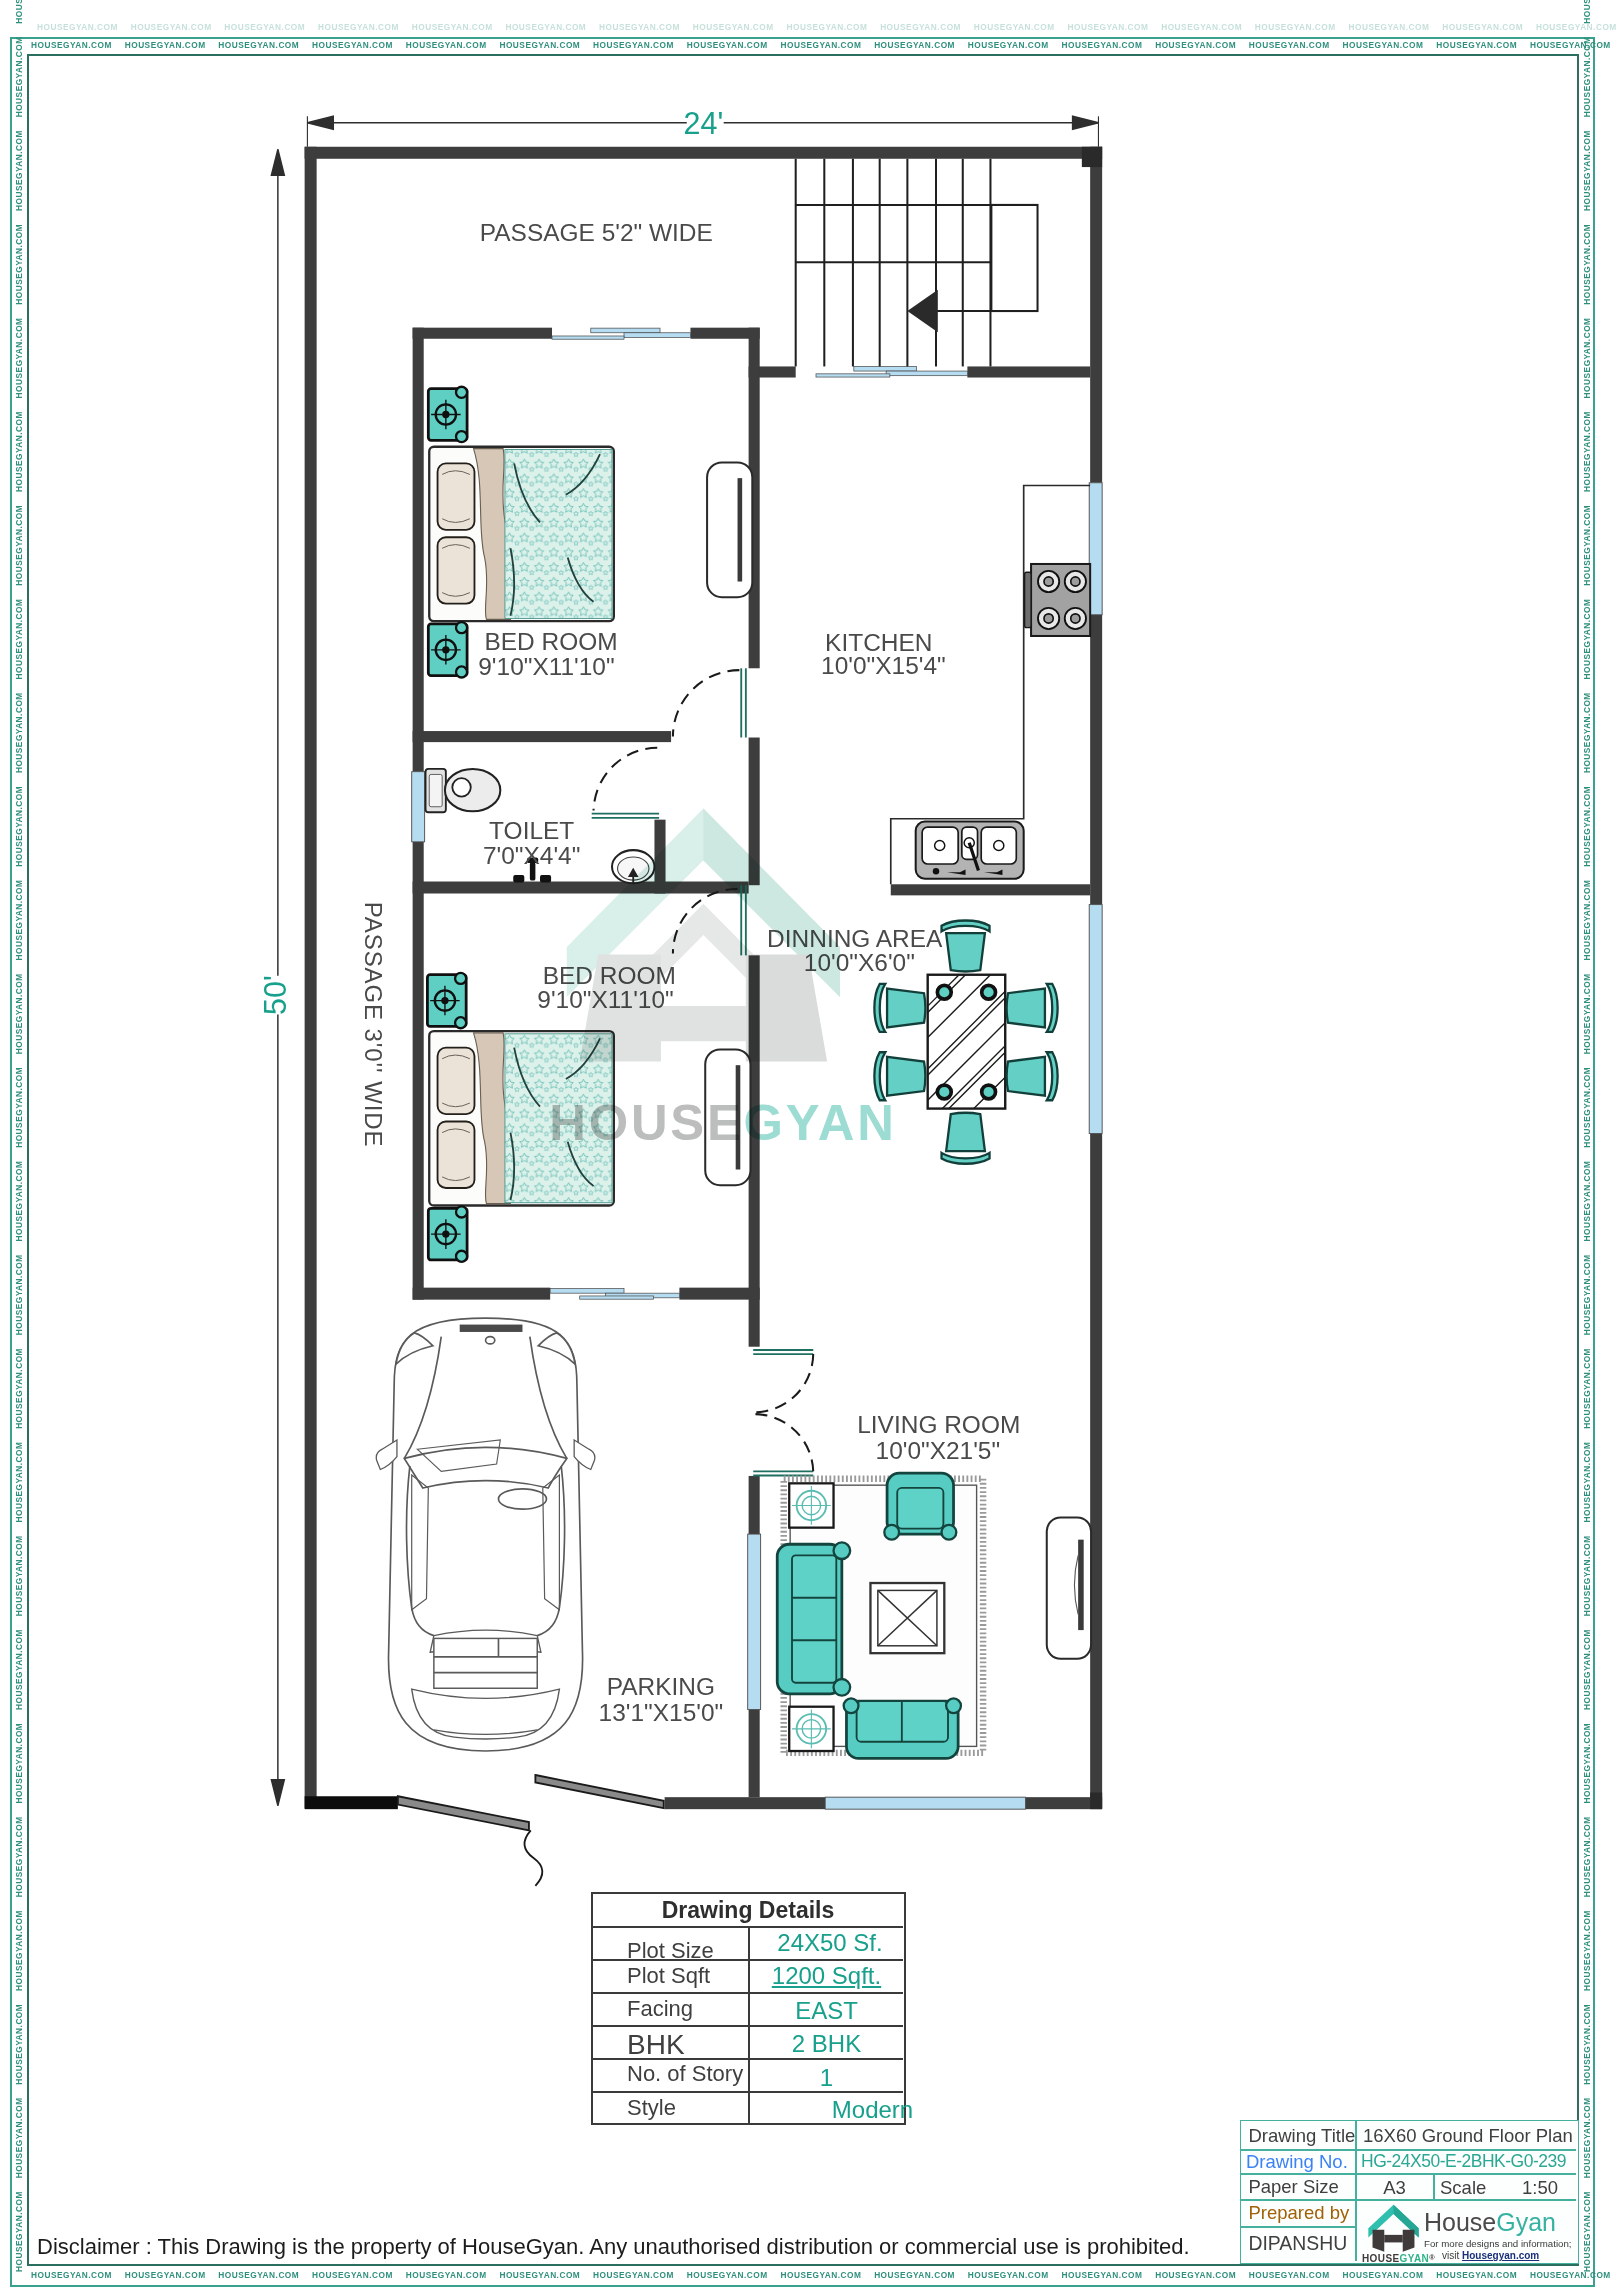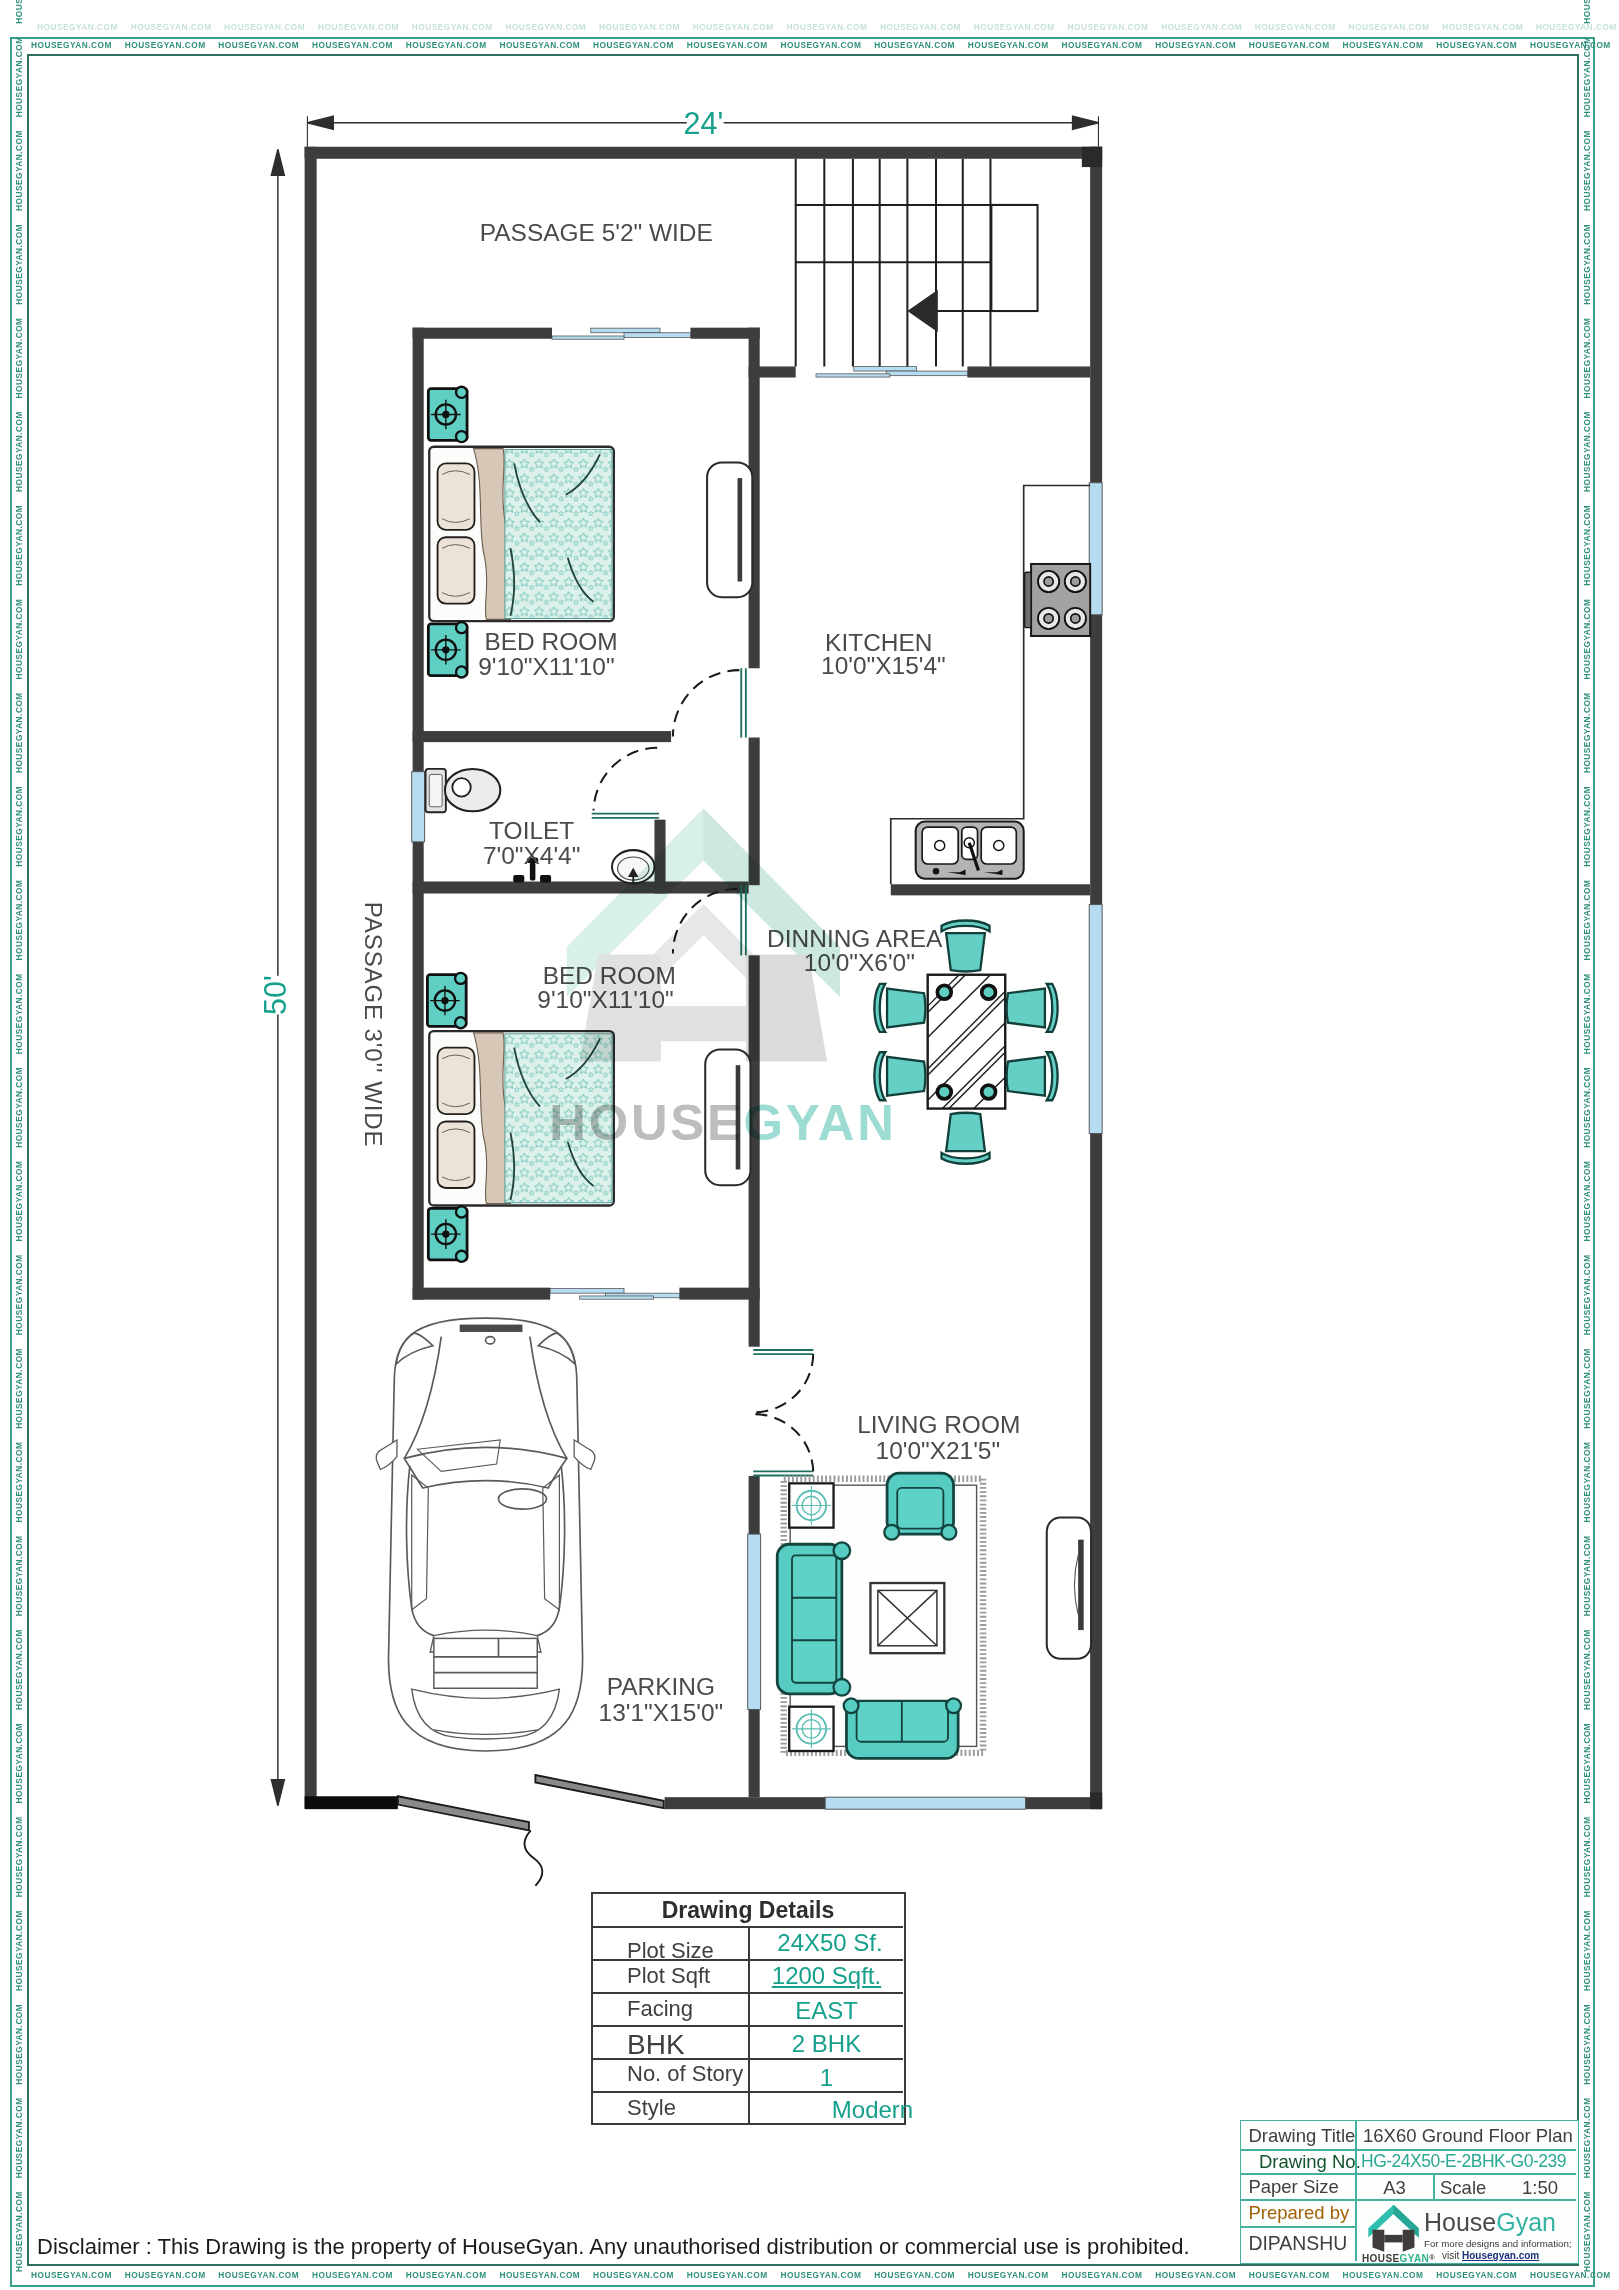--- a/index.html
+++ b/index.html
@@ -397,21 +397,21 @@
 
 <div class="abs" style="left:1240px;top:2120px;width:339px;height:144px;border:1.8px solid #45b09d;box-sizing:border-box;background:#fdfefe;padding-left:20px;">
  <div class="abs" style="left:0;top:28px;width:335px;height:1.8px;background:#45b09d;"></div>
  <div class="abs" style="left:0;top:52px;width:335px;height:1.8px;background:#45b09d;"></div>
  <div class="abs" style="left:0;top:78px;width:335px;height:1.8px;background:#45b09d;"></div>
  <div class="abs" style="left:0;top:105px;width:115px;height:1.8px;background:#45b09d;"></div>
  <div class="abs" style="left:114px;top:0;width:1.8px;height:140px;background:#45b09d;"></div>
  <div class="abs" style="left:192px;top:54px;width:1.8px;height:25px;background:#45b09d;"></div>
  <div class="abs" style="left:7.4px;top:3.7px;font-size:18.5px;color:#3f3f3f;">Drawing Title</div>
  <div class="abs" style="left:122px;top:3.7px;font-size:18.5px;color:#3f3f3f;">16X60 Ground Floor Plan</div>
- <div class="abs" style="left:18px;top:29.5px;font-size:18.5px;color:#14532d;">Drawing No.</div>
+ <div class="abs" style="left:5px;top:29.5px;font-size:18.5px;color:#3b82f6;">Drawing No.</div>
  <div class="abs" style="left:120px;top:30px;font-size:17.5px;color:#2aa893;letter-spacing:-0.5px;">HG-24X50-E-2BHK-G0-239</div>
  <div class="abs" style="left:7.4px;top:55px;font-size:18.5px;color:#3f3f3f;">Paper Size</div>
  <div class="abs" style="left:115px;top:56px;width:77px;text-align:center;font-size:18.5px;color:#3f3f3f;">A3</div>
  <div class="abs" style="left:199px;top:56px;font-size:18.5px;color:#3f3f3f;">Scale</div>
  <div class="abs" style="left:281px;top:56px;font-size:18.5px;color:#3f3f3f;">1:50</div>
  <div class="abs" style="left:7.4px;top:81px;font-size:18.5px;color:#a16207;">Prepared by</div>
  <div class="abs" style="left:7.4px;top:111px;font-size:19.4px;color:#3f3f3f;">DIPANSHU</div>
  <svg class="abs" style="left:123px;top:82px;" width="59" height="52" viewBox="0 0 70 62">
    <path d="M5,30 L35,2 L65,30 L65,41 L35,13 L5,41 Z" fill="#2fbfae"></path>
    <path d="M35,13 L65,41 L65,30 L35,2 Z" fill="#26a795"></path>

